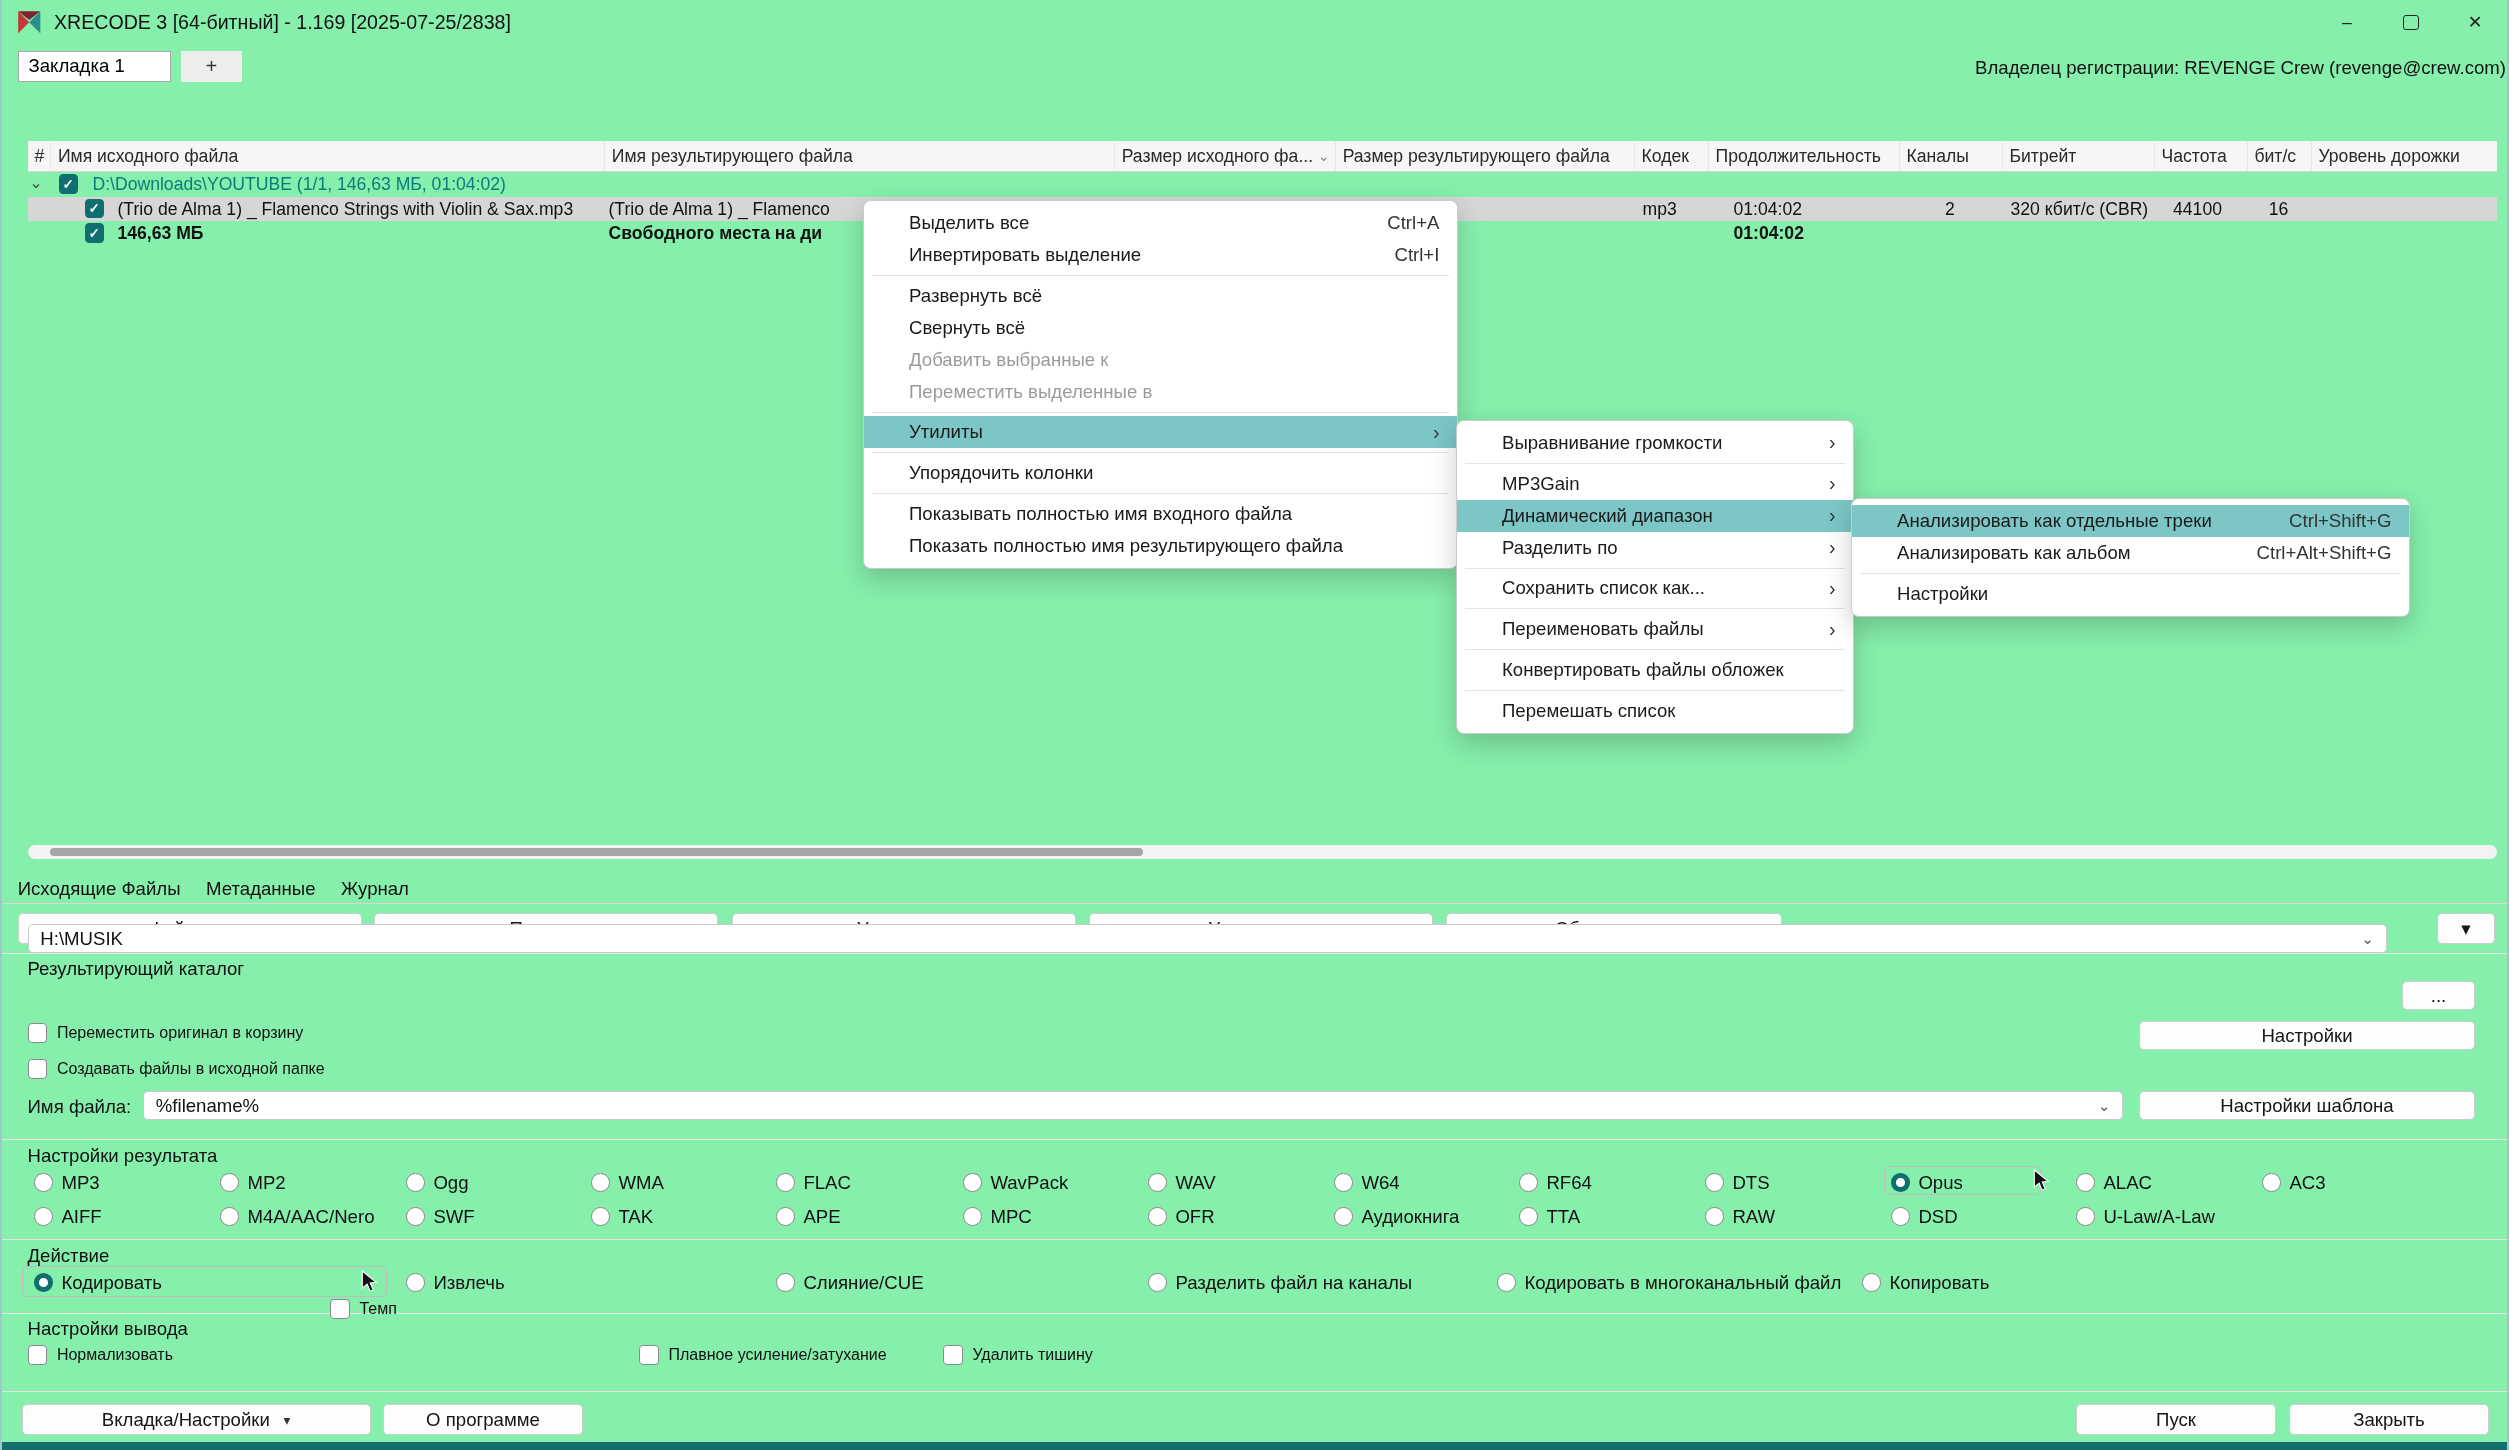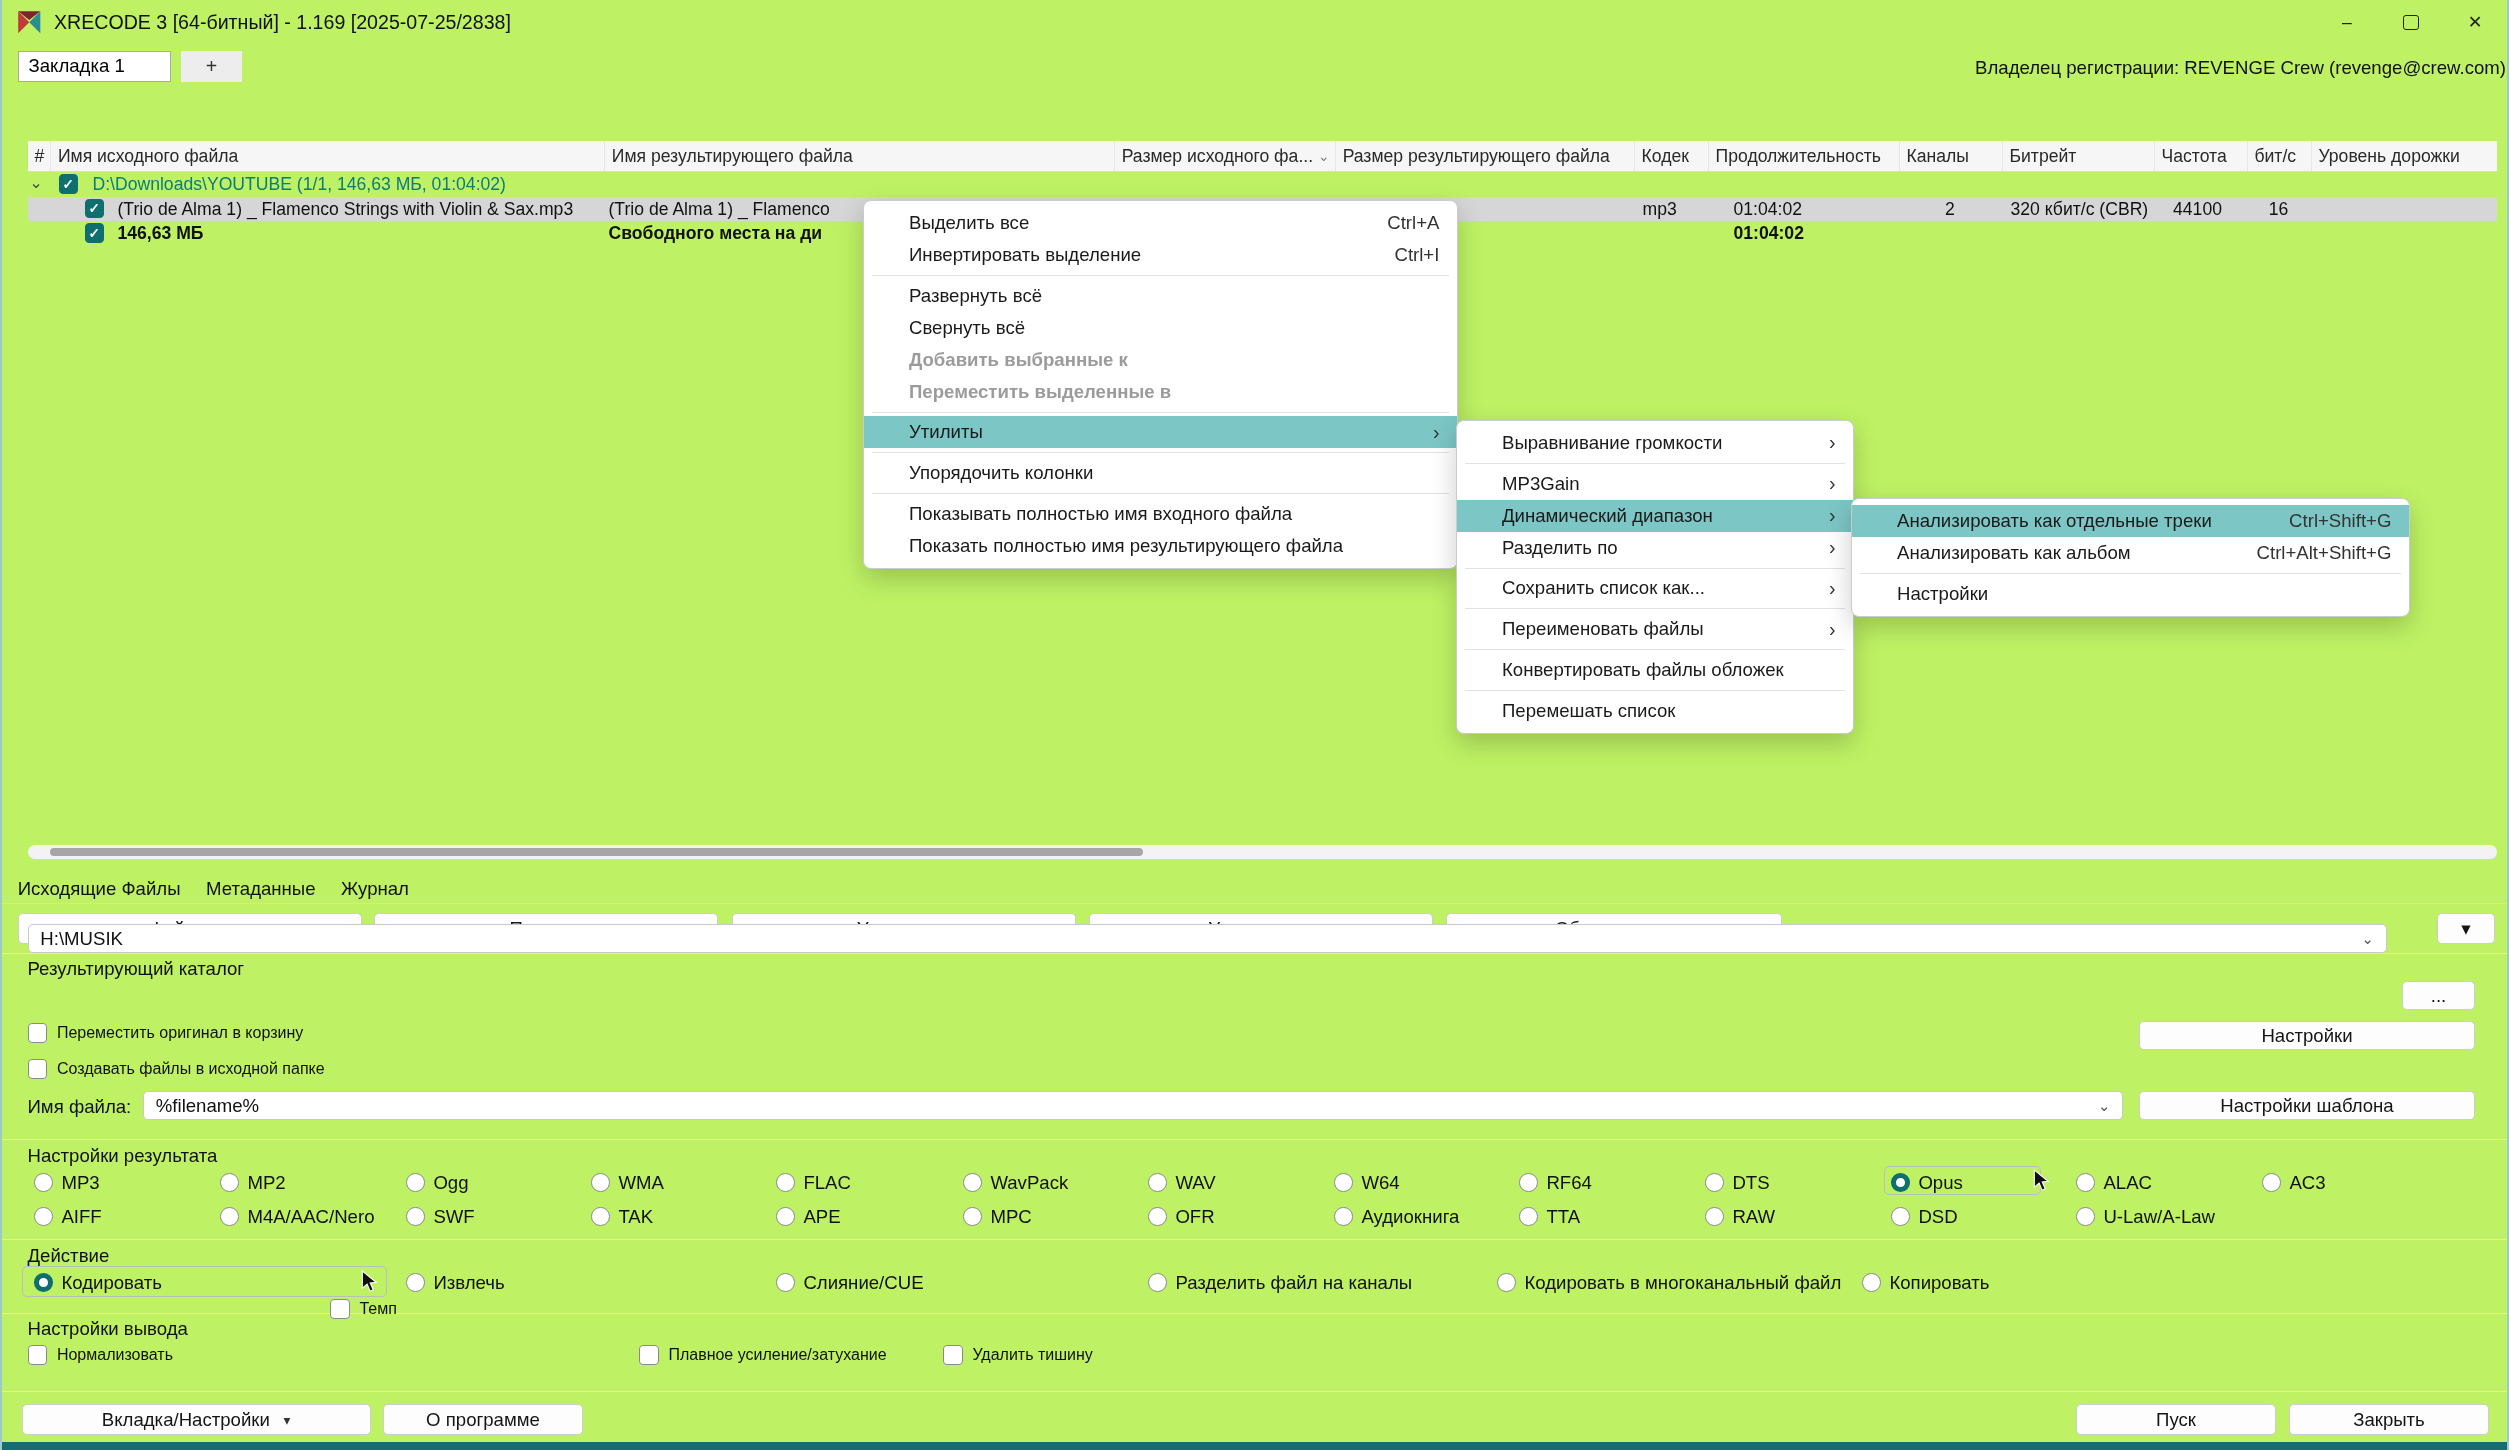--- a/index.html
+++ b/index.html
@@ -1,17 +1,17 @@
 <!DOCTYPE html>
 <html style="--accent: #0f6f6f; --menu-highlight: #7cc6c6; --selection: #d6d6d6; --group-link: #0b7c7c; --titlebar-strip: #146e6e;"><head>
 <meta charset="utf-8">
 <style>
   html,body{margin:0;padding:0;}
   body{width:2509px;height:1451px;font-family:"Liberation Sans",sans-serif;background:#fff;overflow:hidden;}
-  .app{position:relative;width:2509px;height:1451px;background:#bef264;border-left:2px solid #9cc9c9;border-right:2px solid #9cc9c9;box-sizing:border-box;}
+  .app{position:relative;width:2509px;height:1451px;background:#86efac;border-left:2px solid #9cc9c9;border-right:2px solid #9cc9c9;box-sizing:border-box;}
 
   
   .titlebar{position:absolute;left:0;top:0;right:0;height:45px;display:flex;align-items:center;padding-left:13.7px;gap:11.8px;}
   .titlebar .title{font-size:19.6px;color:#111;}
   .wincontrols{position:absolute;right:0;top:0;height:45px;display:flex;}
   .winbtn{width:64px;height:45px;display:flex;align-items:center;justify-content:center;font-size:17.6px;color:#222;}
   .winbtn .sq{width:13.7px;height:13.7px;border:1.6px solid #222;border-radius:2.9px;}
 
   
   .tabstrip{position:absolute;left:0;top:45px;right:0;height:46px;}
@@ -38,21 +38,21 @@
   
   .hscroll{position:absolute;left:25.5px;top:845px;width:2469px;height:13.7px;background:#f3f3f3;border-radius:6.9px;}
   .hthumb{position:absolute;left:22.5px;top:2.9px;width:1093px;height:7.8px;background:#a6a6a6;border-radius:3.9px;}
 
   
   .menu{position:absolute;background:#fff;border:1px solid #cbcbcb;border-radius:7.8px;box-shadow:0 9.8px 25.5px rgba(0,0,0,.20);padding:5.9px 0;z-index:30;overflow:hidden;}
   .mi{height:32px;display:flex;align-items:center;padding:0 17.6px 0 45px;font-size:18.6px;color:#1a1a1a;white-space:nowrap;}
   .mi .sc{margin-left:auto;color:#333;padding-left:49px;}
   .mi .arrow{margin-left:auto;font-size:19.6px;color:#333;}
   .mi.hl{background:var(--menu-highlight,#7cc6c6);}
-  .mi.dis{color:#9b9b9b;font-weight:bold;}
+  .mi.dis{color:#9b9b9b;}
   .sep{height:1px;background:#e2e2e2;margin:3.9px 7.8px;}
 
   
   .ptabs{position:absolute;left:15.7px;top:875px;height:27.4px;display:flex;gap:25.5px;font-size:18.6px;color:#111;align-items:center;}
   .ptabs-border{position:absolute;left:0;right:0;top:903px;height:1px;background:#d9d9d9;}
   .btn{position:absolute;box-sizing:border-box;height:31px;background:#fdfdfd;border:1px solid #cdcdcd;border-radius:4.9px;display:flex;align-items:center;justify-content:center;font-size:18.6px;color:#151515;}
   .btn .dd{margin-left:13.7px;font-size:13.7px;color:#333;}
   .hr{position:absolute;left:0;right:0;height:1px;background:#e4e4e4;}
   .slabel{position:absolute;font-size:18.6px;color:#111;}
   .combo{position:absolute;box-sizing:border-box;height:29px;border:1px solid #c9c9c9;border-radius:4.9px;background:#fff;display:flex;align-items:center;padding:0 11.8px;font-size:18.6px;color:#111;}

